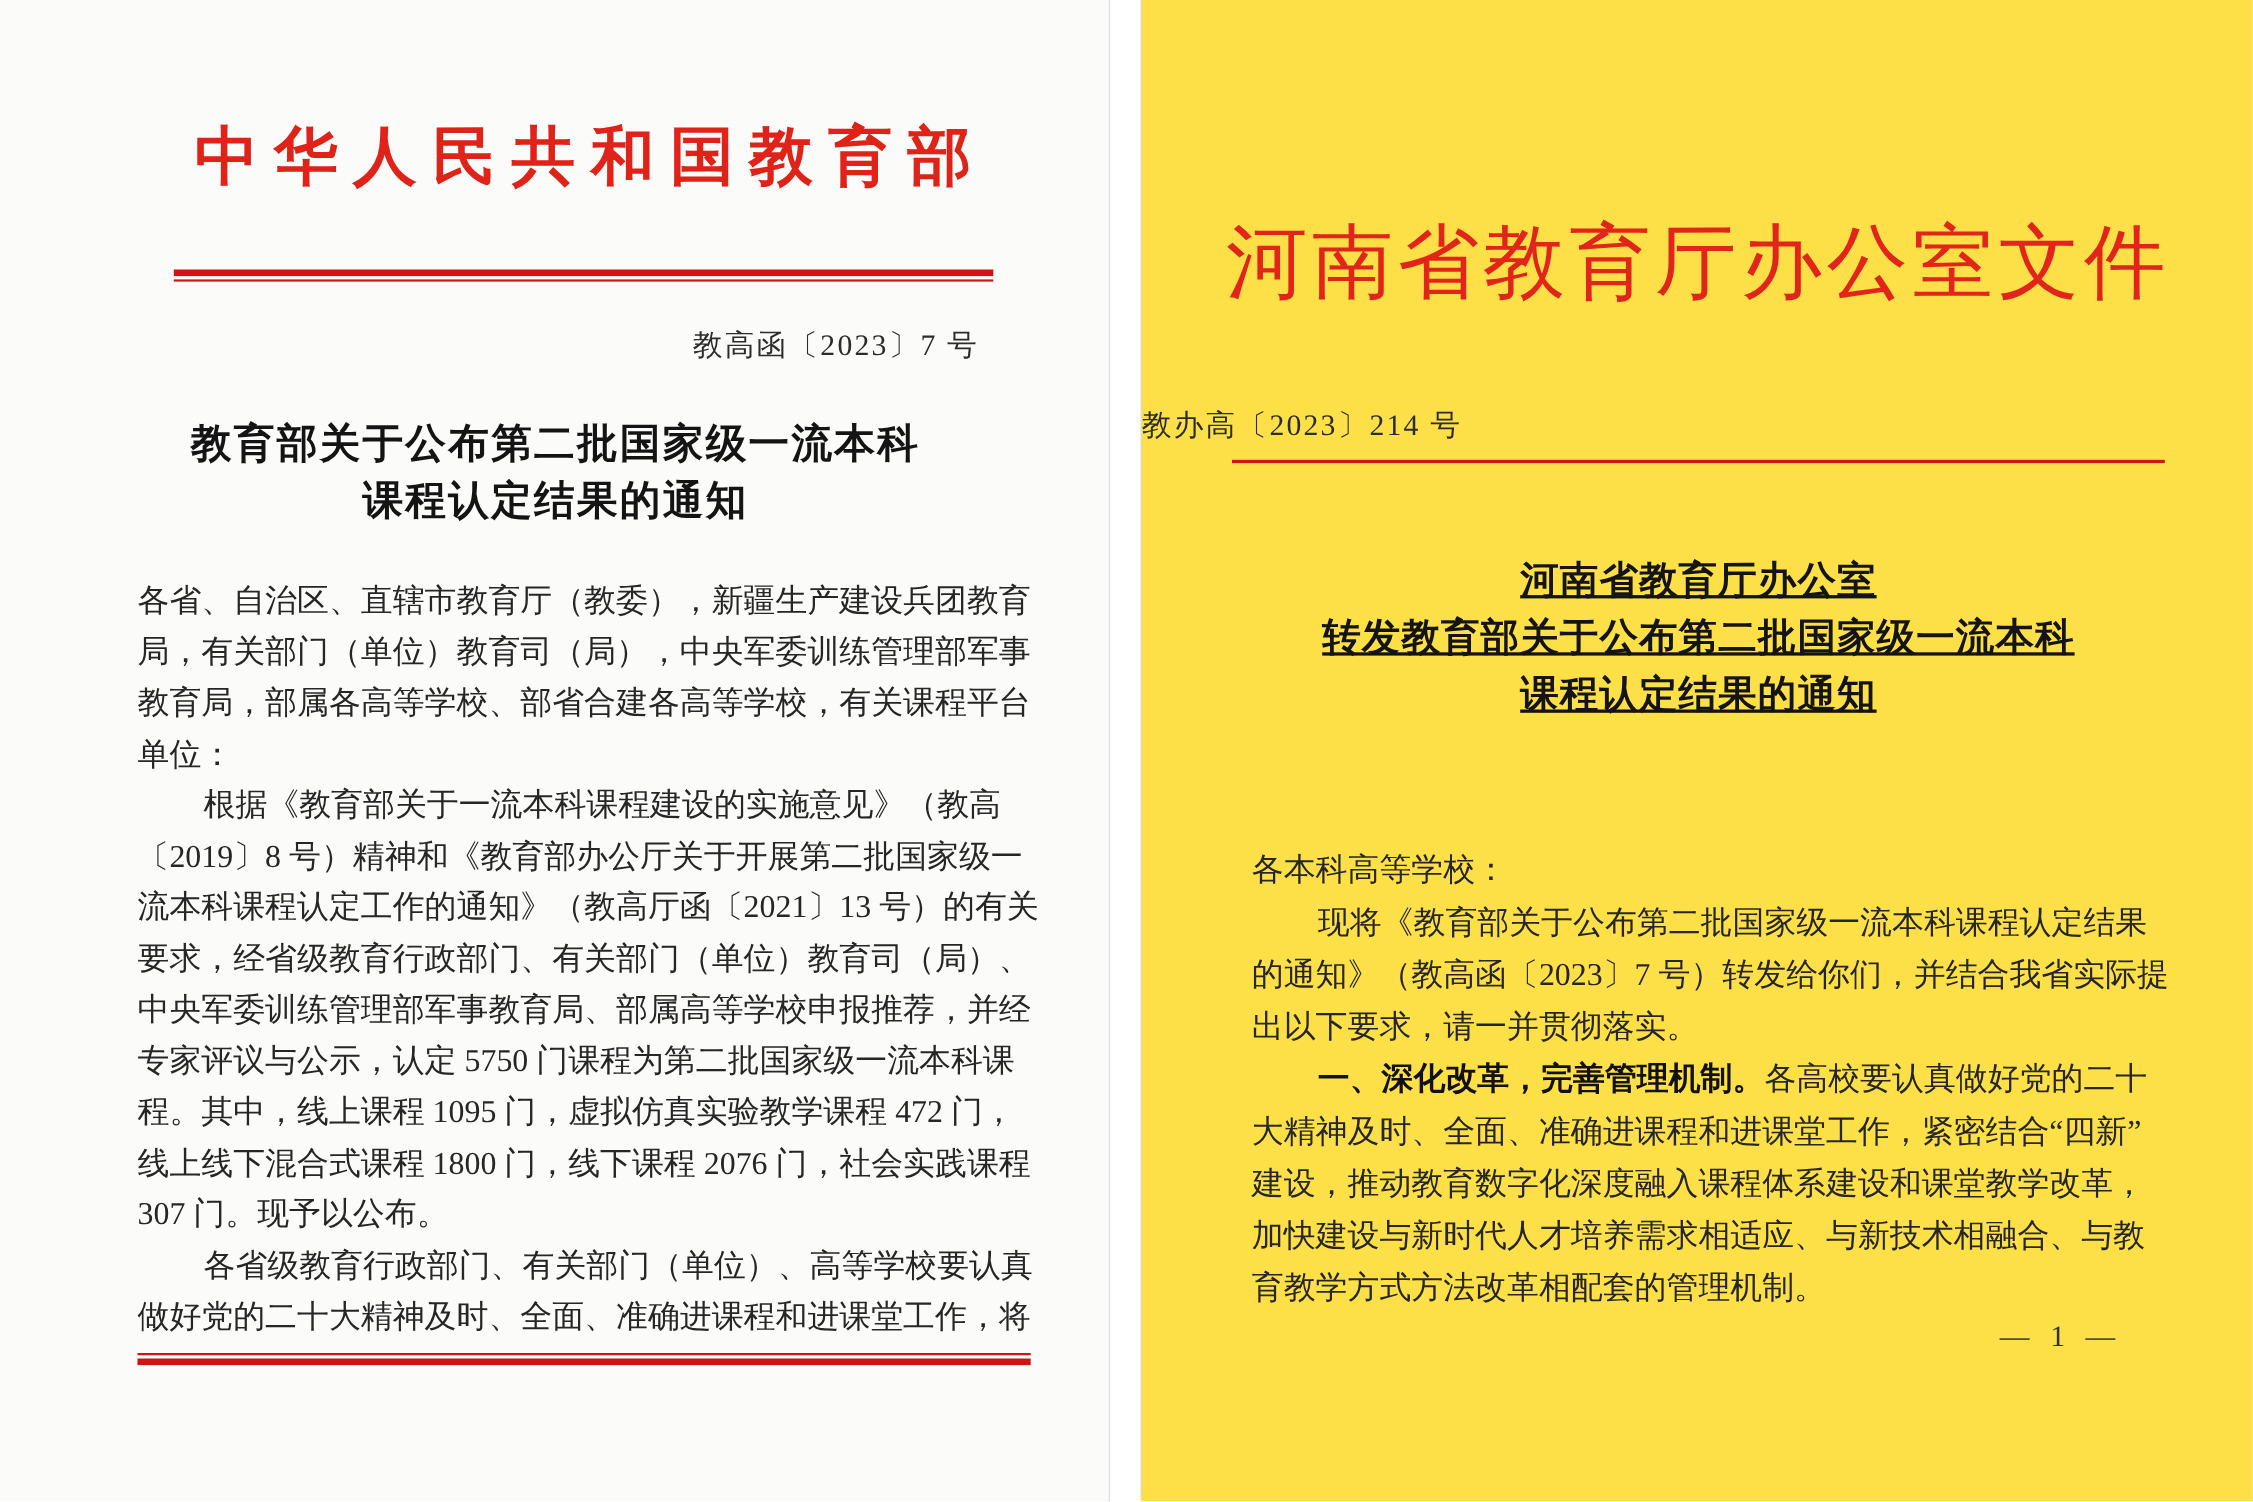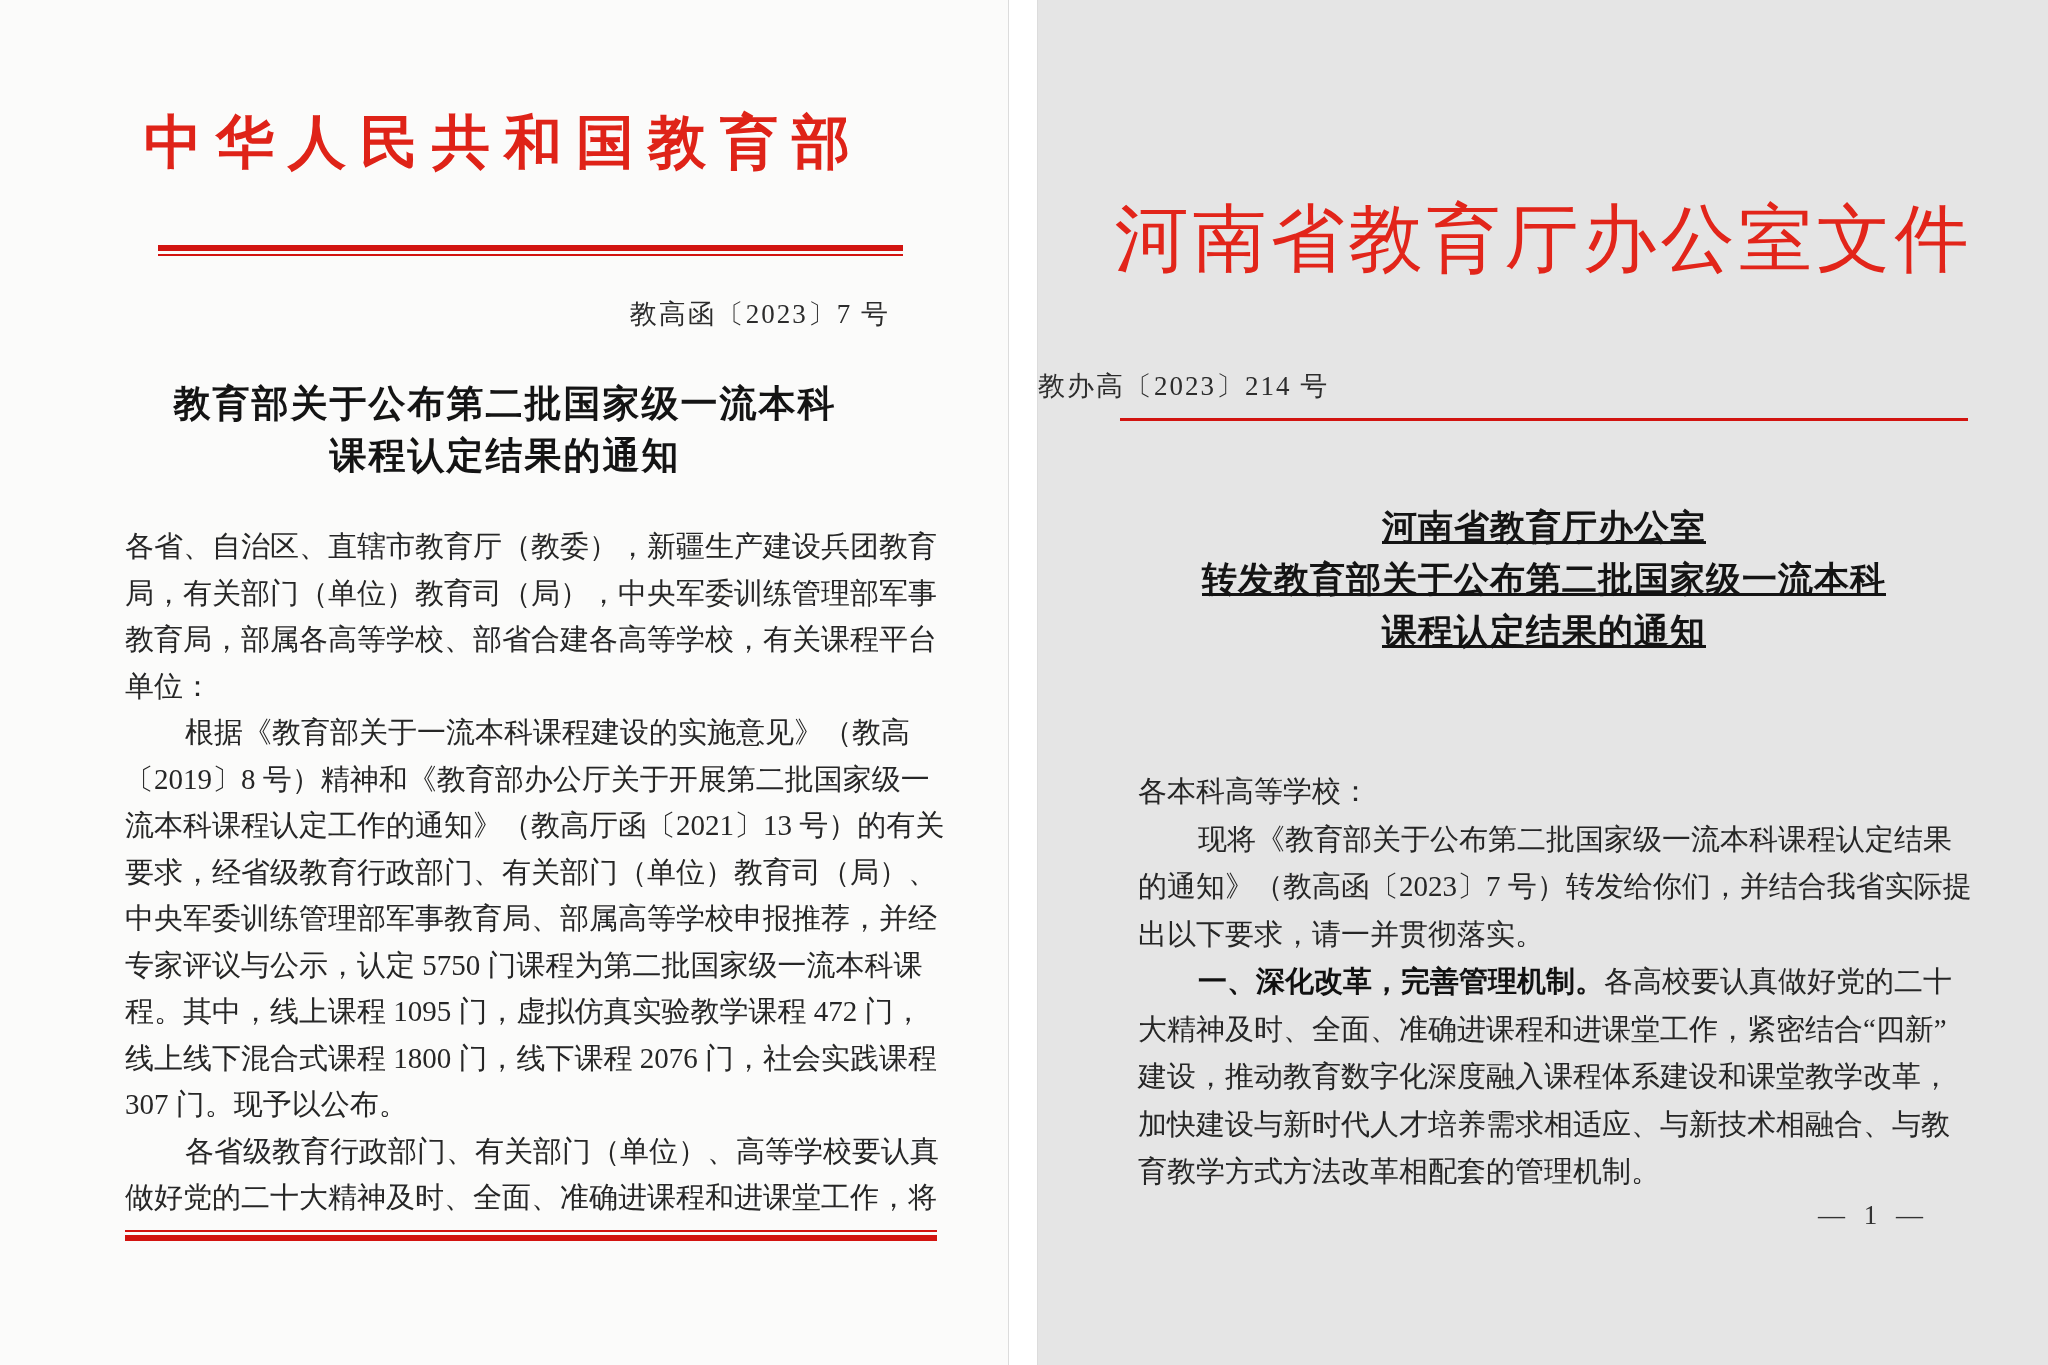--- a/index.html
+++ b/index.html
@@ -3,28 +3,29 @@
 <meta charset="utf-8">
 <style>
   html,body{margin:0;padding:0;}
   body{
     width:2048px;height:1365px;position:relative;
     background:#ffffff;overflow:hidden;
     font-family:"Liberation Serif", serif;
   }
   .page{position:absolute;top:0;height:1365px;}
   .page-left{left:0;width:1008px;background:#fbfbfa;border-right:1px solid #dcdcdc;}
-  .page-right{left:1037px;width:1011px;background:#e5e5e5;border-left:1px solid #dcdcdc;}
+  .page-right{left:1037px;width:1011px;background:#fde047;border-left:1px solid #dcdcdc;}
 
   
   .l-header{
     position:absolute;left:0;top:104px;width:100%;
     text-align:center;color:#df2318;
     font-size:58px;font-weight:bold;letter-spacing:14px;
     font-family:"Liberation Serif", serif;
+    padding-left:33px;
   }
   .l-rule{position:absolute;left:158px;width:745px;}
   .l-rule-top{top:245px;}
   .rule-thick{height:6px;background:#d21410;}
   .rule-gap{height:3px;}
   .rule-thin{height:2px;background:#d21410;}
   .l-docnum{
     position:absolute;left:125px;top:296px;width:765px;
     text-align:right;font-size:27px;color:#2c2c2c;letter-spacing:2px;
   }

